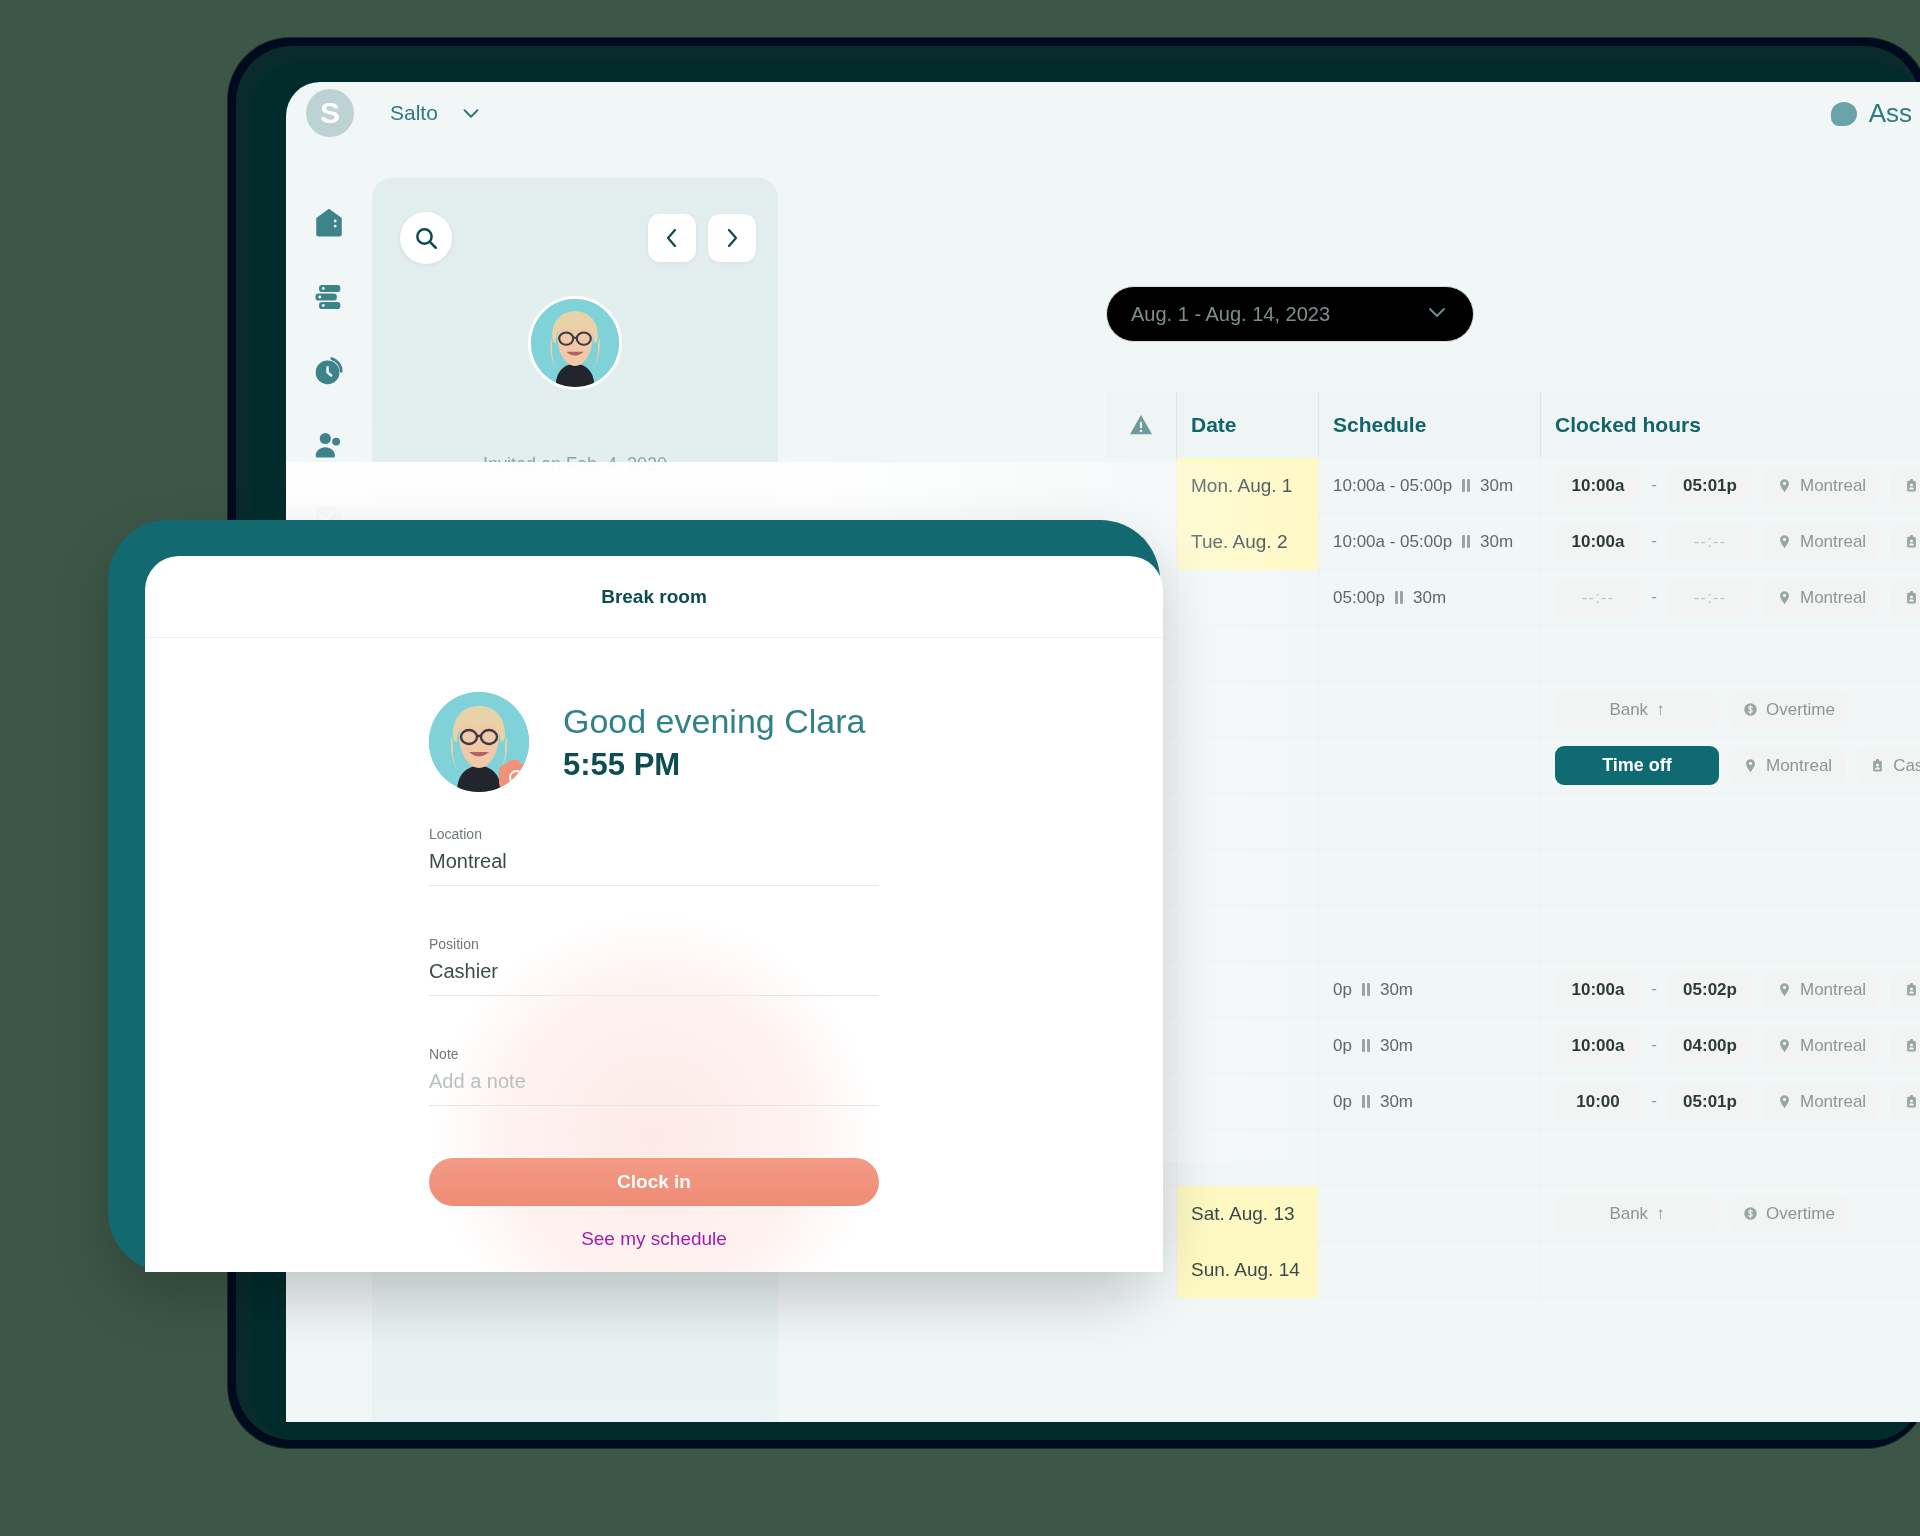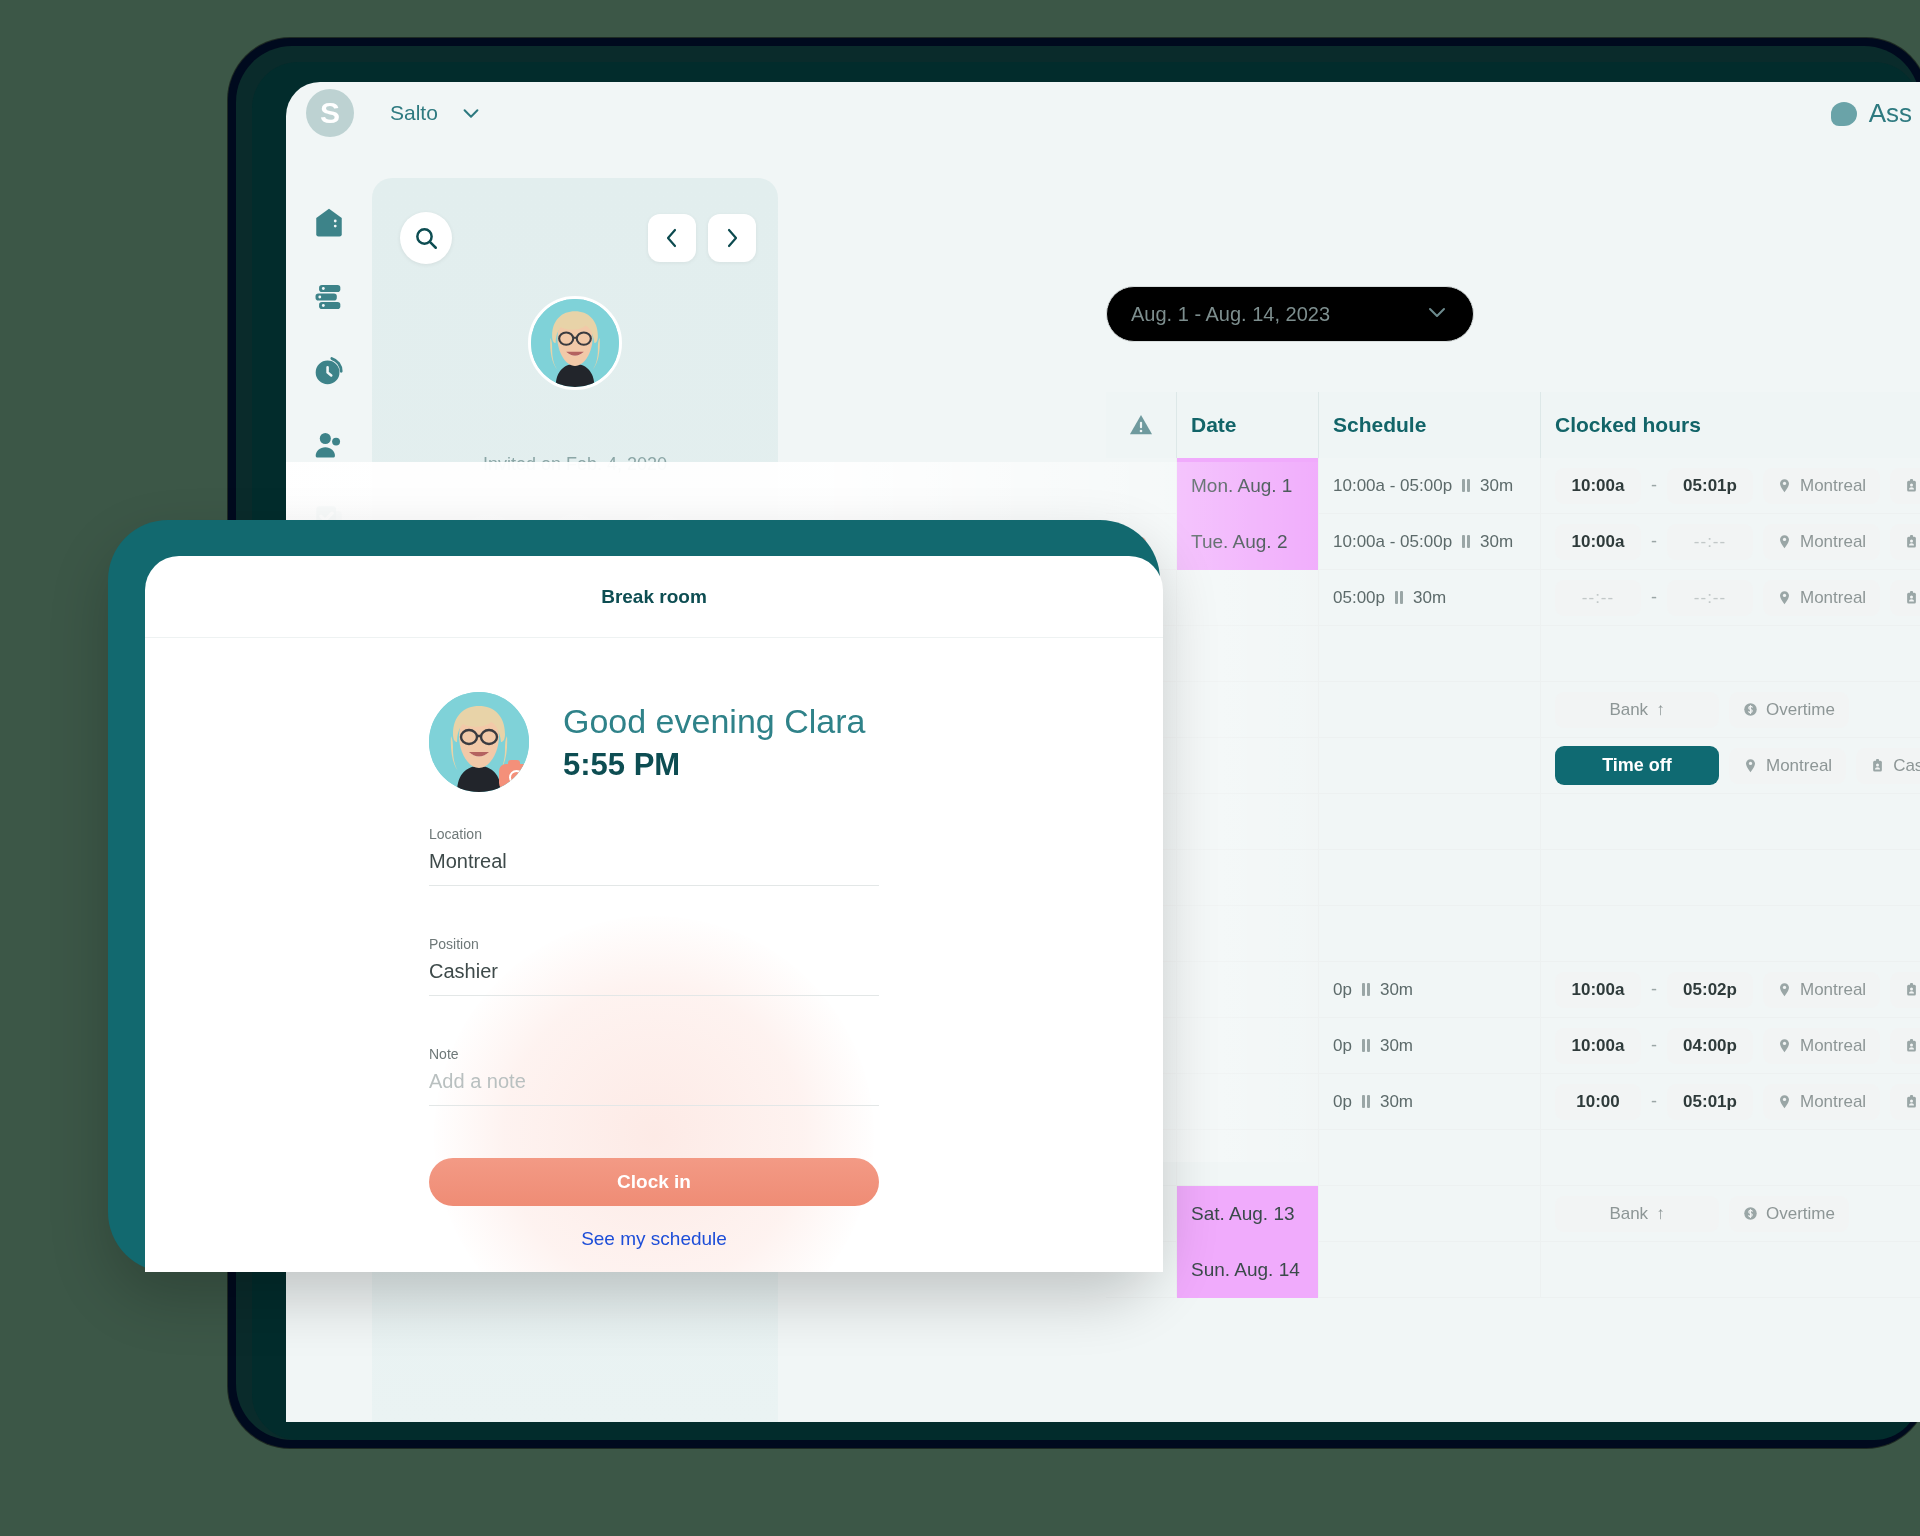--- a/index.html
+++ b/index.html
@@ -172,21 +172,21 @@
   .col-clock { flex: 1 1 auto; padding-left: 14px; }
   #thead .col-date, #thead .col-sched, #thead .col-clock { border-left: 1px solid #dde8e8; height: 66px; display:flex; align-items:center;}
 
   .row {
     display: flex; align-items: center; height: 56px;
     border-bottom: 1px solid #edf1f1;
   }
   .row .col-date { color:#3a4a4a; font-size:19px; height:56px; display:flex;align-items:center; border-left:1px solid #edf1f1;}
   .row .col-sched { color:#5c6a6a; font-size:17px; height:56px; display:flex;align-items:center; gap:10px; border-left:1px solid #edf1f1;}
   .row .col-clock { height:56px; display:flex;align-items:center; gap:10px; border-left:1px solid #edf1f1;}
-  .row.shade .col-date { background:#f0abfc; }
+  .row.shade .col-date { background:#fef9c3; }
   .dot { width:10px;height:10px;border-radius:50%;background:#f4806a; }
   .pause { display:inline-flex; gap:2px; align-items:center; }
   .pause i { width:3px;height:13px;background:#9aa6a6;display:block;border-radius:1px; }
   .chip {
     background:#f2f4f4; border-radius:9px; padding:8px 14px;
     font-size:17px; color:#4b5656; display:inline-flex;
     align-items:center; gap:8px; white-space:nowrap;
   }
   .chip.bold { font-weight: bold; color:#2f3b3b; min-width:86px; justify-content:center;}
   .chip.muted { color:#c2c8c8; min-width:86px; justify-content:center; letter-spacing:1px;}
@@ -261,21 +261,21 @@
     position:relative;
     margin: 52px 284px 0 284px;
     height: 48px; border-radius: 26px;
     background: linear-gradient(180deg,#f39a85,#ef8c75);
     color:#fff; font-size:19px; font-weight:bold;
     display:flex;align-items:center;justify-content:center;
   }
   #see-schedule {
     position:relative;
     margin-top: 22px; text-align:center;
-    color:#1d4ed8; font-size:19px;
+    color:#a21caf; font-size:19px;
   }
 </style>
 </head>
 <body>
 
 <div id="device-frame"></div>
 <div id="device-frame-inner1"></div>
 <div id="device-frame-inner2"></div>
 
 <div id="device-screen">

